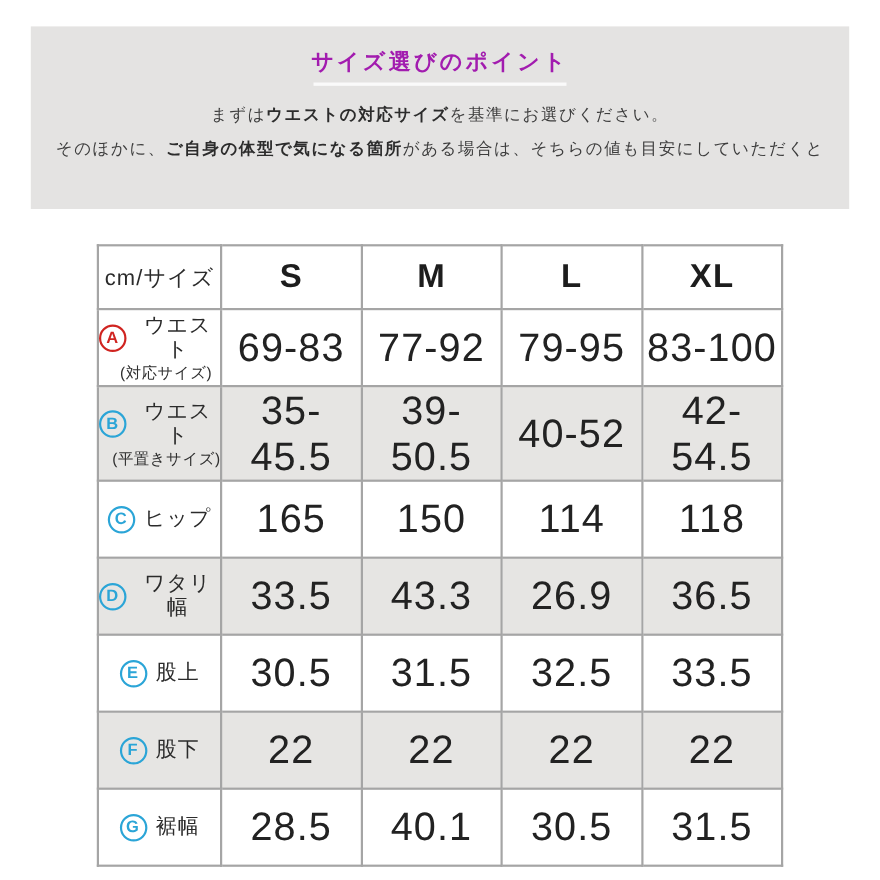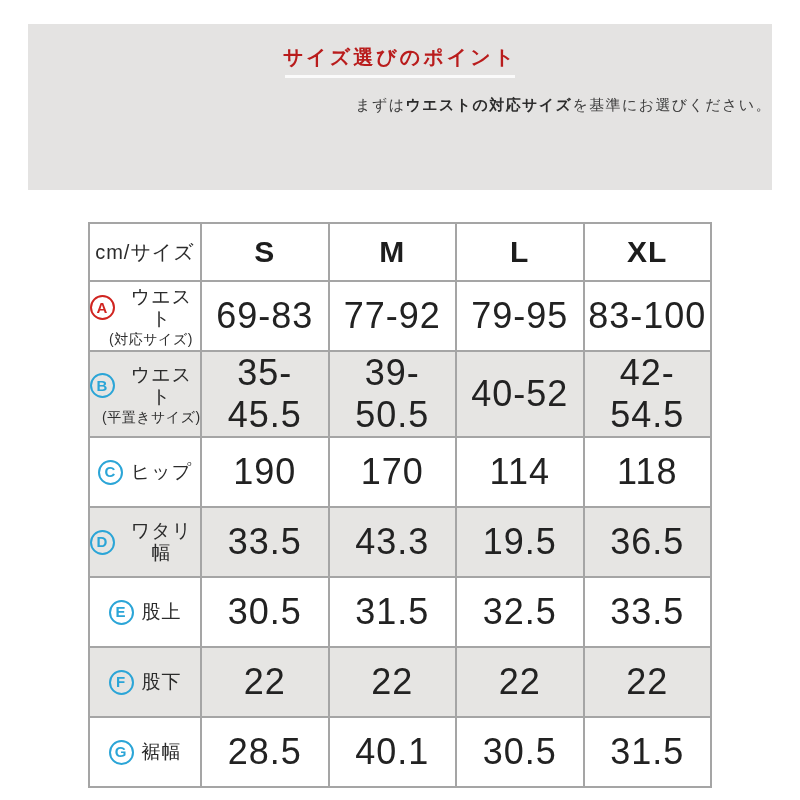--- a/index.html
+++ b/index.html
@@ -7,28 +7,28 @@
     width:800px;height:800px;position:relative;background:#ffffff;
     font-family:"Liberation Sans","DejaVu Sans",sans-serif;color:#262626;
     -webkit-font-smoothing:antialiased;
   }
   
   .info-box{
     position:absolute;left:28px;top:24px;width:744px;height:166px;
     background:#e4e3e2;text-align:center;box-sizing:border-box;padding-top:21px;
   }
   .info-title{
-    font-size:20px;font-weight:bold;letter-spacing:3px;color:#b91c1c;line-height:24px;
+    font-size:20px;font-weight:bold;letter-spacing:3px;color:#a21caf;line-height:24px;
   }
   .title-underline{
     width:230px;height:3px;background:#fafafa;margin:6px auto 0 auto;
   }
   .info-text{margin-top:11px;}
   .info-line{
-    font-size:15px;letter-spacing:1.4px;color:#3d3d3d;line-height:31px;white-space:nowrap;text-align:right;
+    font-size:15px;letter-spacing:1.4px;color:#3d3d3d;line-height:31px;white-space:nowrap;
   }
   .info-line .bold{font-weight:bold;color:#2c2c2c;}
   
   .size-table{
     position:absolute;left:88px;top:222px;width:624px;
     border-collapse:collapse;table-layout:fixed;background:#ffffff;
     border:2px solid #a16207;
   }
   .size-table th,.size-table td{
     border:2px solid #a5a5a5;text-align:center;vertical-align:middle;
@@ -57,20 +57,21 @@
   }
 </style>
 </head>
 <body>
 
 <div class="info-box">
   <div class="info-title">サイズ選びのポイント</div>
   <div class="title-underline"></div>
   <div class="info-text">
       <div class="info-line"><span>まずは</span><span class="bold">ウエストの対応サイズ</span><span>を基準にお選びください。</span></div>
+      <div class="info-line"><span>そのほかに、</span><span class="bold">ご自身の体型で気になる箇所</span><span>がある場合は、そちらの値も目安にしていただくと</span></div>
     </div>
 </div>
 
 <table class="size-table">
   <thead>
     <tr id="header-row">
       <th class="corner" style="width:110px;">cm/サイズ</th>
     <th class="size-h">S</th>
         <th class="size-h">M</th>
         <th class="size-h">L</th>
@@ -104,35 +105,35 @@
         <td class="val">40-52</td>
         <td class="val">42-54.5</td>
       </tr>
       <tr class="">
         <td>
           <div class="lbl-main">
             <span class="letter-badge" style="color: rgb(43, 165, 215);">C</span>
             <span>ヒップ</span>
           </div>
         </td>
-        <td class="val">190</td>
-        <td class="val">170</td>
+        <td class="val">165</td>
+        <td class="val">150</td>
         <td class="val">114</td>
         <td class="val">118</td>
       </tr>
       <tr class="row-shaded">
         <td>
           <div class="lbl-main">
             <span class="letter-badge" style="color: rgb(43, 165, 215);">D</span>
             <span>ワタリ幅</span>
           </div>
         </td>
         <td class="val">33.5</td>
         <td class="val">43.3</td>
-        <td class="val">19.5</td>
+        <td class="val">26.9</td>
         <td class="val">36.5</td>
       </tr>
       <tr class="">
         <td>
           <div class="lbl-main">
             <span class="letter-badge" style="color: rgb(43, 165, 215);">E</span>
             <span>股上</span>
           </div>
         </td>
         <td class="val">30.5</td>

